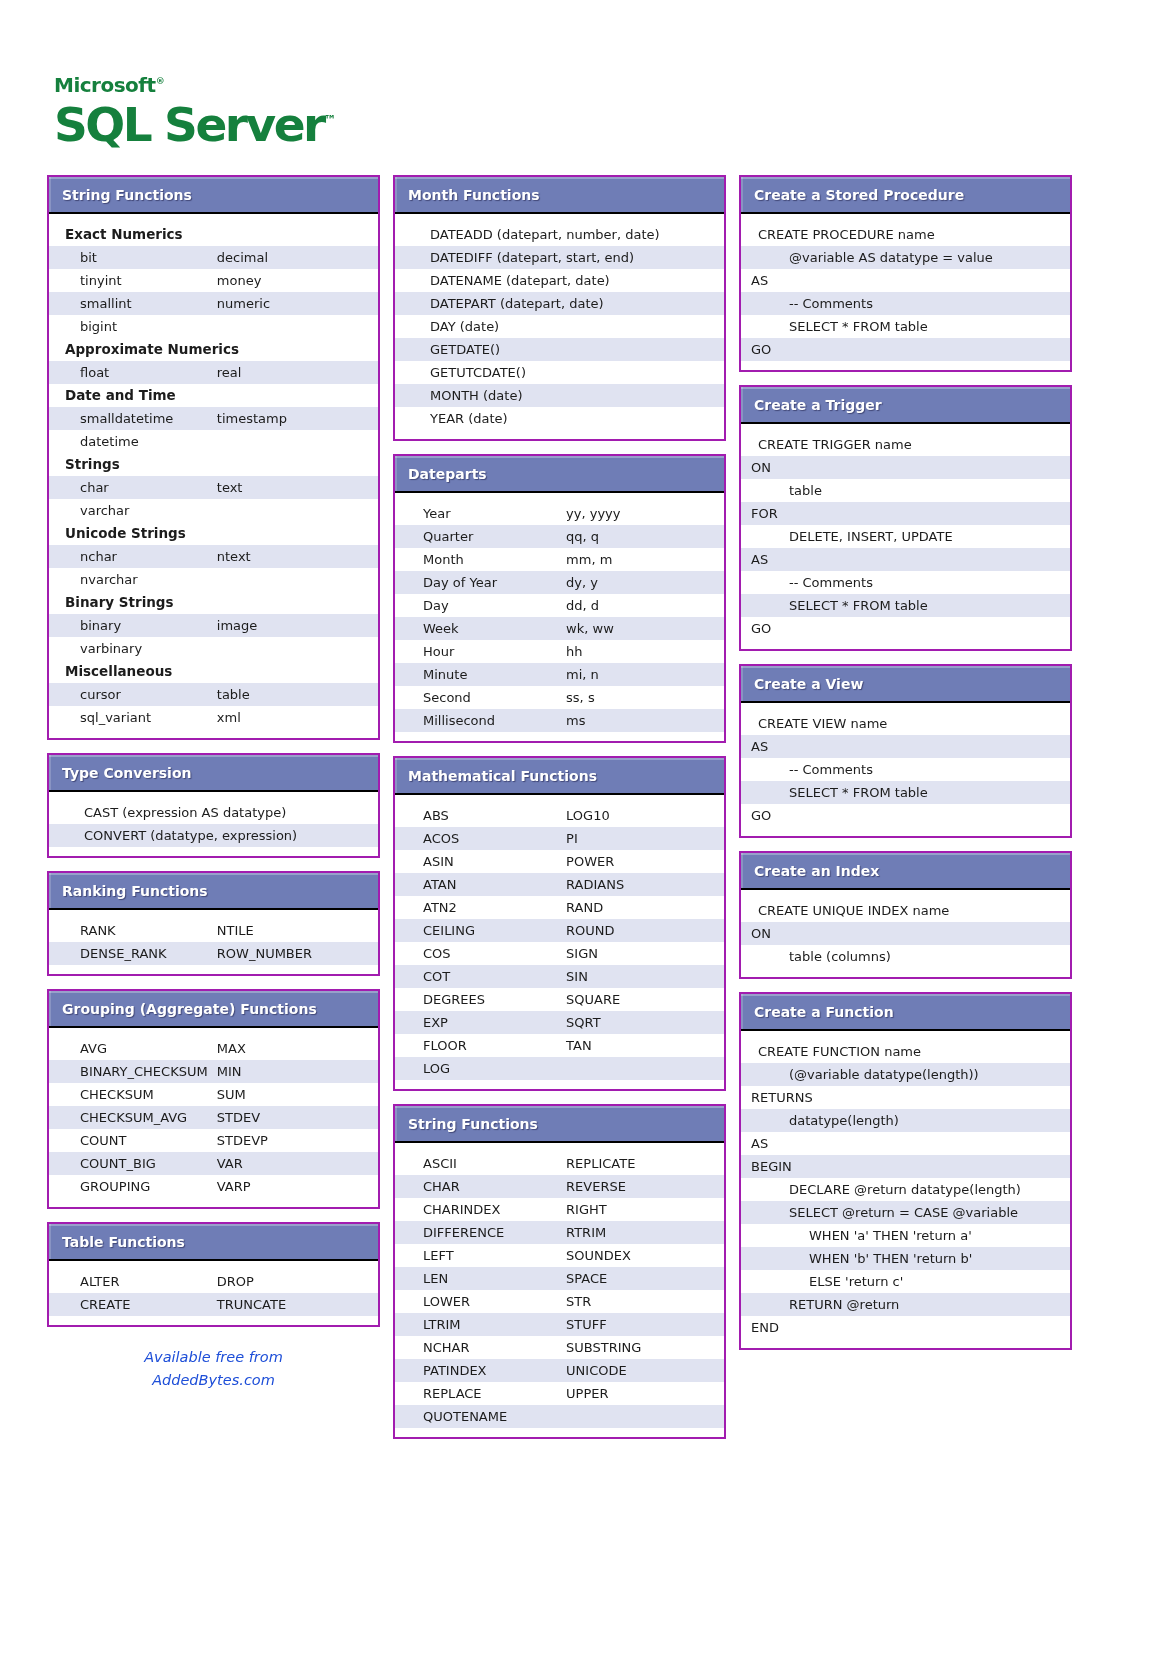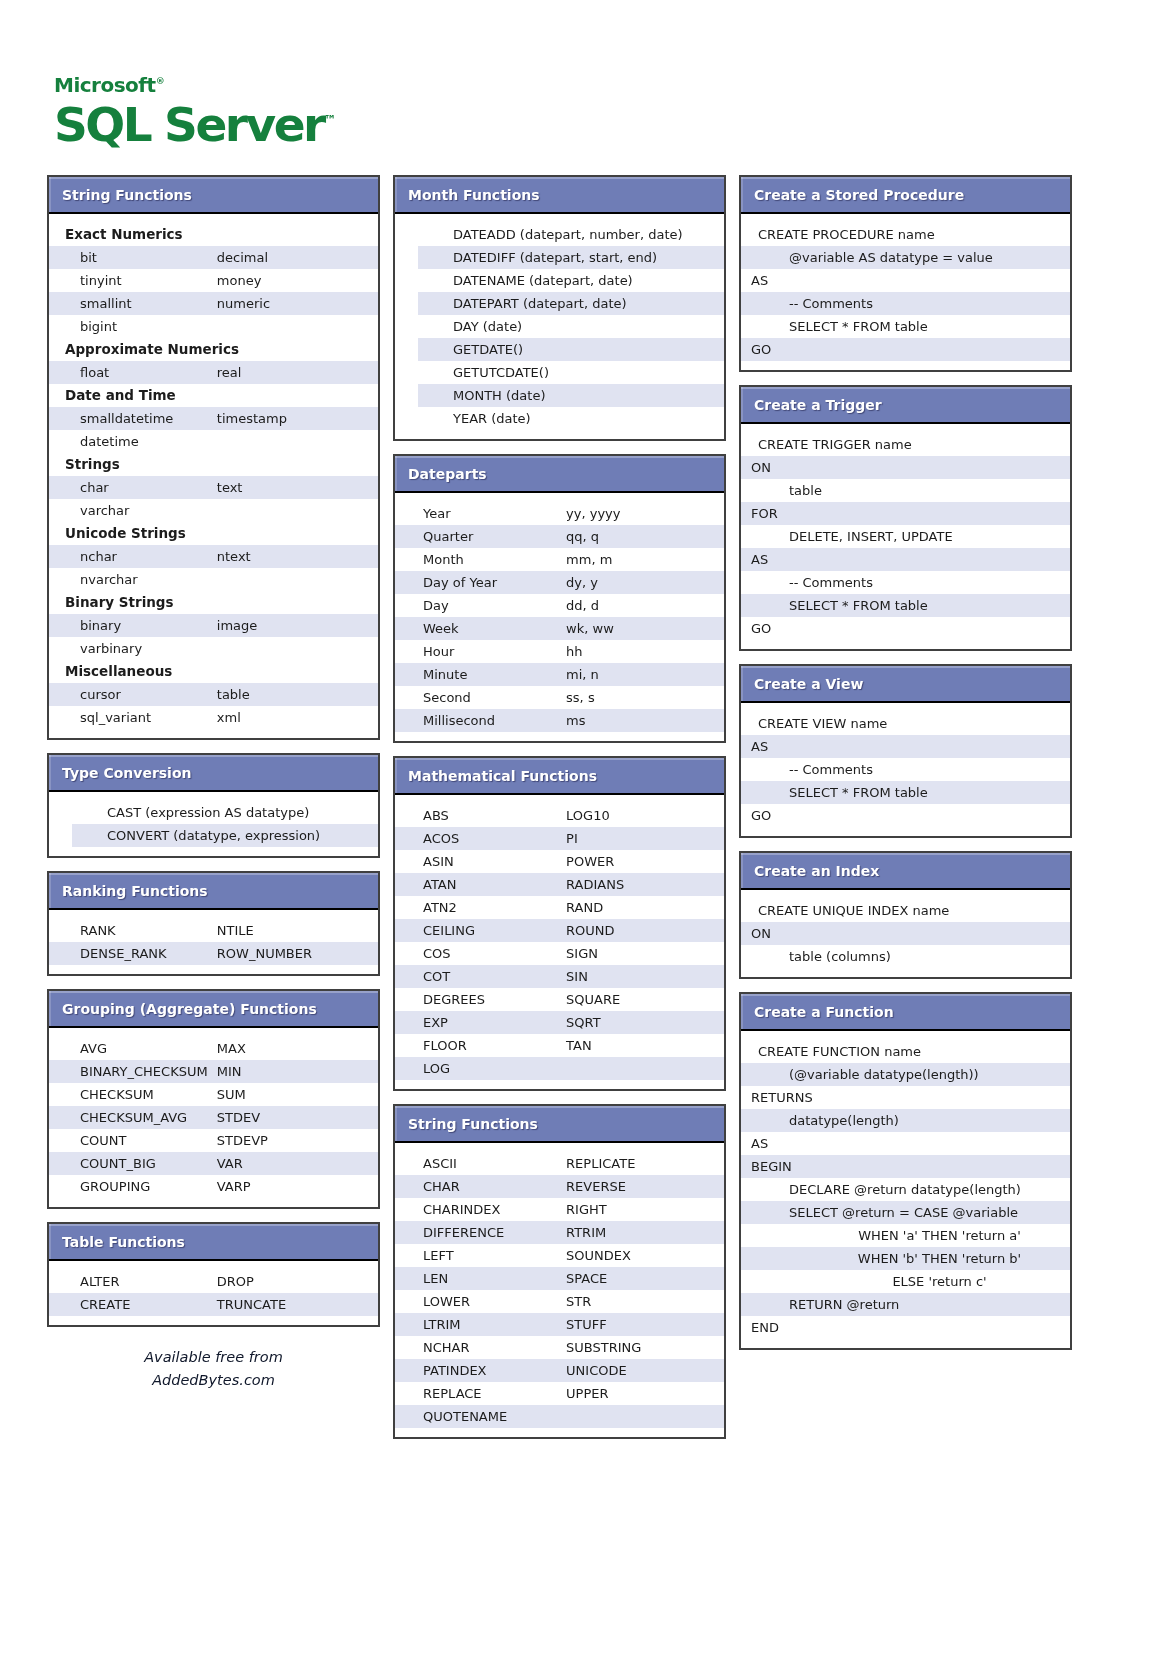--- a/index.html
+++ b/index.html
@@ -16,21 +16,21 @@
   .logo-ms { font-size:20px; font-weight:bold; letter-spacing:-0.5px; line-height:22px; }
   .logo-ms sup { font-size:9px; vertical-align:super; }
   .logo-product { font-size:47px; font-weight:bold; letter-spacing:-2.5px; line-height:48px; }
   .logo-product sup { font-size:12px; vertical-align:super; letter-spacing:0; }
 
   
   .columns { position:absolute; left:47px; top:175px; display:flex; gap:13px; align-items:flex-start; }
   .col { width:333px; display:flex; flex-direction:column; }
 
   
-  .panel { border:2px solid #404040; margin-bottom:13px; background:#fff; width:100%; }
+  .panel { border:2px solid #a21caf; margin-bottom:13px; background:#fff; width:100%; }
   .panel-header {
     background:var(--panel-header-bg,#6f7db6);
     color:var(--panel-header-text,#fff);
     font-weight:bold; font-size:14px;
     height:37px; line-height:37px; padding-left:13px;
     border-bottom:2px solid #000;
     box-shadow:inset 0 2px 0 rgba(255,255,255,0.28), inset 2px 0 0 rgba(255,255,255,0.18);
     text-shadow:1px 1px 1px rgba(30,30,70,0.55);
     white-space:nowrap; overflow:hidden;
   }
@@ -38,31 +38,31 @@
   .row { height:23px; line-height:23px; white-space:nowrap; overflow:hidden; }
   .row.shaded { background:var(--row-shade,#e0e3f1); }
 
   .subheader { font-weight:bold; font-size:13.5px; padding-left:16px; }
 
   .pair { position:relative; padding-left:28px; }
   .pair .cell-right { position:absolute; left:52%; top:0; }
   .col-0 .pair { padding-left:31px; }
   .col-0 .pair .cell-right { left:51%; }
 
-  .full { padding-left:35px;margin-left:23px; }
+  .full { padding-left:35px; }
 
   .code { padding-left:10px; }
   .code.indent-1 { padding-left:48px; }
-  .code.indent-2 { padding-left:68px;text-align:center; }
+  .code.indent-2 { padding-left:68px; }
   .panel-body .code:first-child { padding-left:17px; }
   .panel-body .code.indent-1:first-child { padding-left:32px; }
 
   
   .footer { position:absolute; left:47px; top:1346px; width:333px; text-align:center;
-            font-style:italic; font-size:14.5px; line-height:23px; color:#0f172a; }
+            font-style:italic; font-size:14.5px; line-height:23px; color:#1d4ed8; }
 </style>
 </head>
 <body>
 
 <div class="page">
 
   <div class="logo">
     <div class="logo-ms"><span>Microsoft</span><sup>®</sup></div>
     <div class="logo-product"><span>SQL Server</span><sup>™</sup></div>
   </div>

